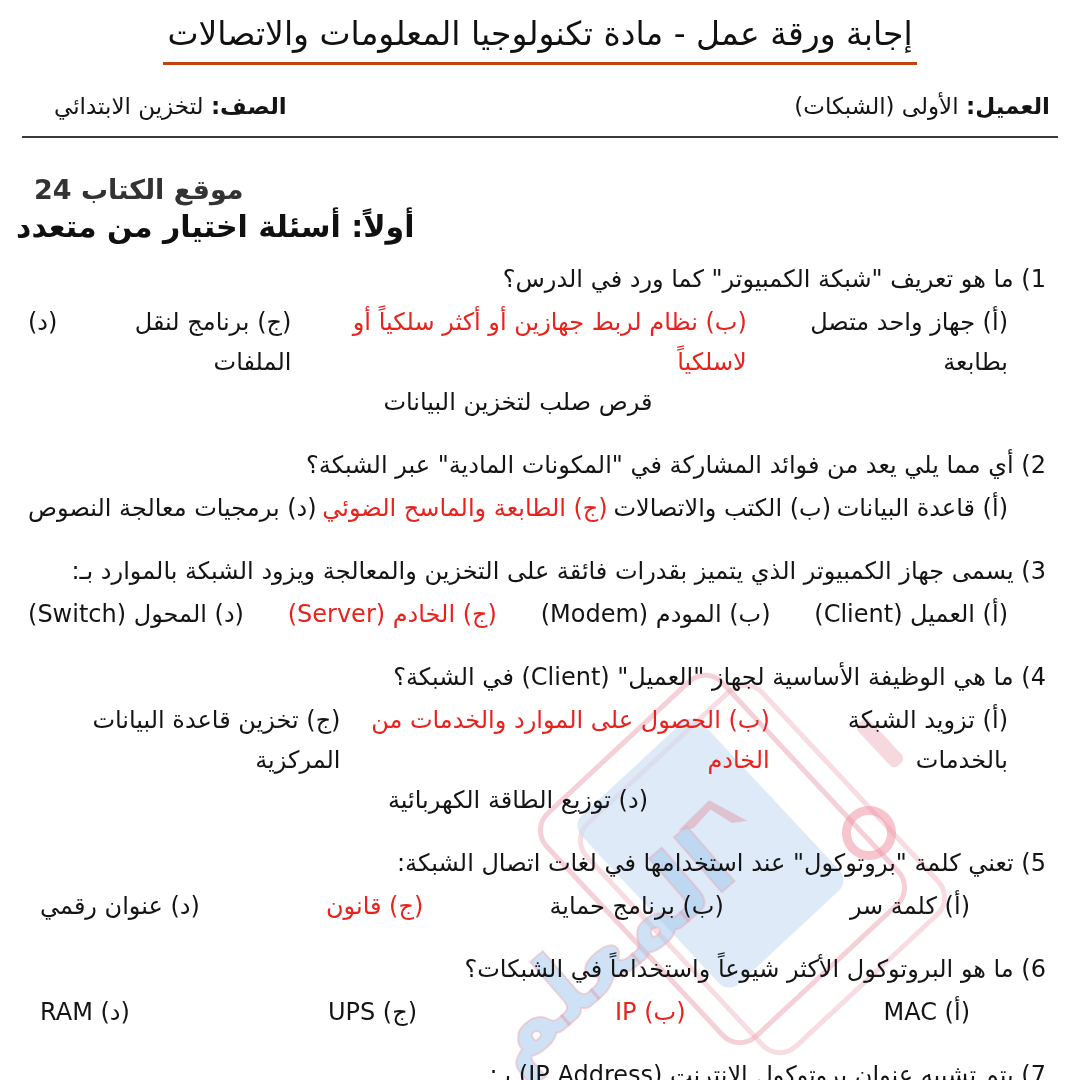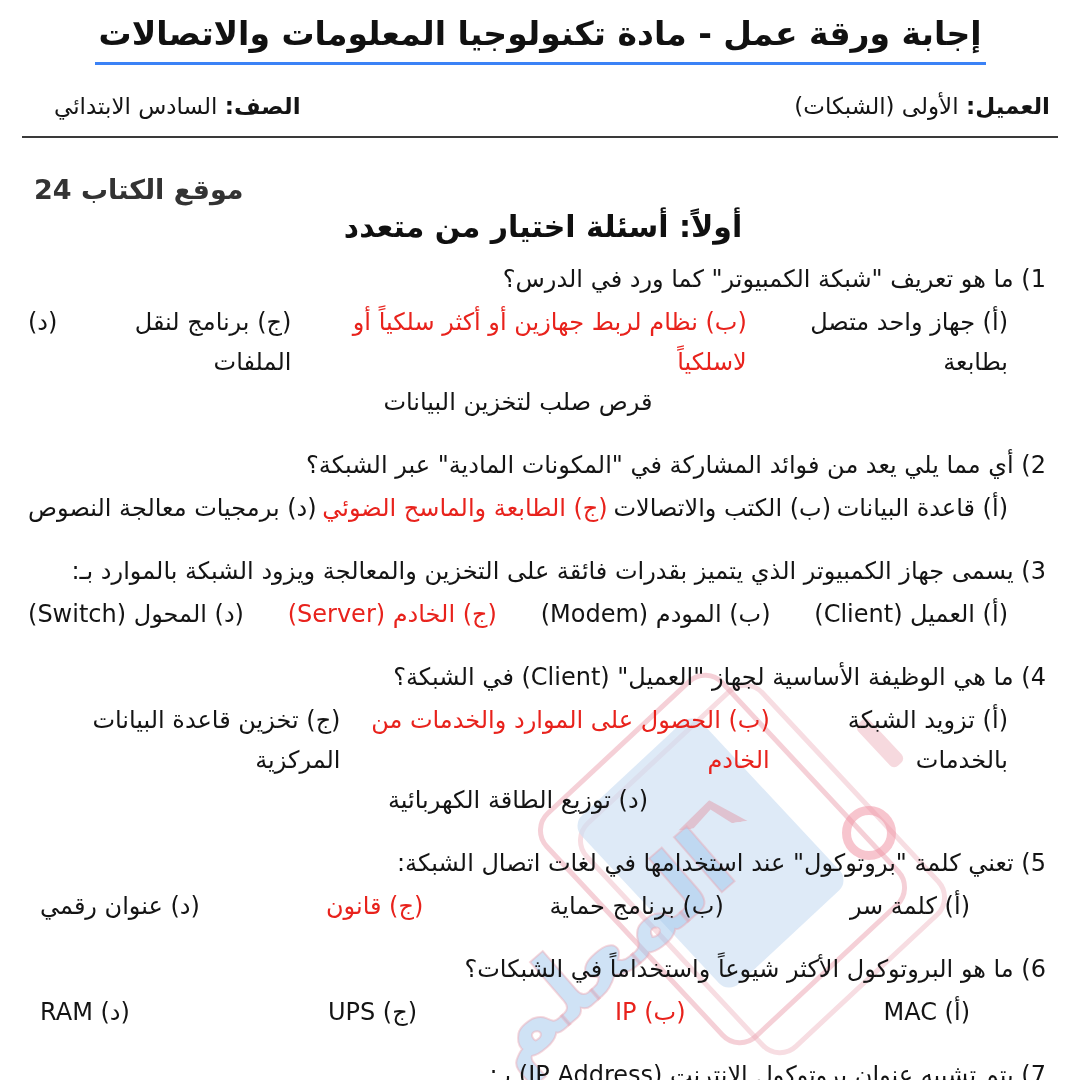--- a/index.html
+++ b/index.html
@@ -45,35 +45,35 @@
     font-size:96px;font-weight:800;
     color:rgba(160,197,235,.50);
     -webkit-text-stroke:2px rgba(238,168,180,.45);
     transform:rotate(-41deg);transform-origin:center;
     text-align:center;
   }
   
   .content{position:relative;z-index:1;}
   .doc-title{
     width:fit-content;margin:14px auto 0;text-align:center;
-    font-size:33px;font-weight:700;letter-spacing:0;
-    padding:0 4px 9px;border-bottom:3px solid #3b82f6;color:#111;
+    font-size:33px;font-weight:400;letter-spacing:0;
+    padding:0 4px 9px;border-bottom:3px solid #c2410c;color:#111;
   }
   .meta-row{
     display:flex;justify-content:space-between;align-items:baseline;
     padding:0 30px 0 54px;margin-top:28px;font-size:23px;
   }
   .meta-label{font-weight:800;margin-top:40px;}
   .rule{border:none;border-top:2.5px solid #3a3a3a;margin:17px 22px 0;}
   .site-credit{
     text-align:left;padding-left:34px;margin-top:36px;
     font-size:27px;font-weight:800;color:#333;
   }
   .section-heading{
-    text-align:center;padding:0 10px 0 16px;margin:4px 0 16px;
+    text-align:left;padding:0 10px 0 16px;margin:4px 0 16px;
     font-size:30px;font-weight:800;color:#101010;
   }
   .question{font-size:24px;line-height:39px;margin-bottom:24px;}
   .q-text{padding:0 34px 0 30px;margin-bottom:3px;}
   .a-line{line-height:40px;}
   .a-line.spread{display:flex;justify-content:space-between;padding:0 72px 0 28px;}
   .a-line.spread-narrow{display:flex;justify-content:space-between;padding:0 110px 0 40px;}
   .a-line.right{text-align:center;padding:0 72px 0 28px;}
   .option{white-space:nowrap;}
   .a-line.spread .option{white-space:normal;}
@@ -97,21 +97,21 @@
   <div class="content">
     <h1 class="doc-title">إجابة ورقة عمل - مادة تكنولوجيا المعلومات والاتصالات</h1>
 
     <div class="meta-row">
       <div>
         <span class="meta-label">العميل:</span>
         <span>الأولى (الشبكات)</span>
       </div>
       <div>
         <span class="meta-label">الصف:</span>
-        <span>السادس الابتدائي</span>
+        <span>لتخزين الابتدائي</span>
       </div>
     </div>
 
     <hr class="rule">
 
     <div class="site-credit">موقع الكتاب 24</div>
 
     <h2 class="section-heading">أولاً: أسئلة اختيار من متعدد</h2>
 
     <div>

